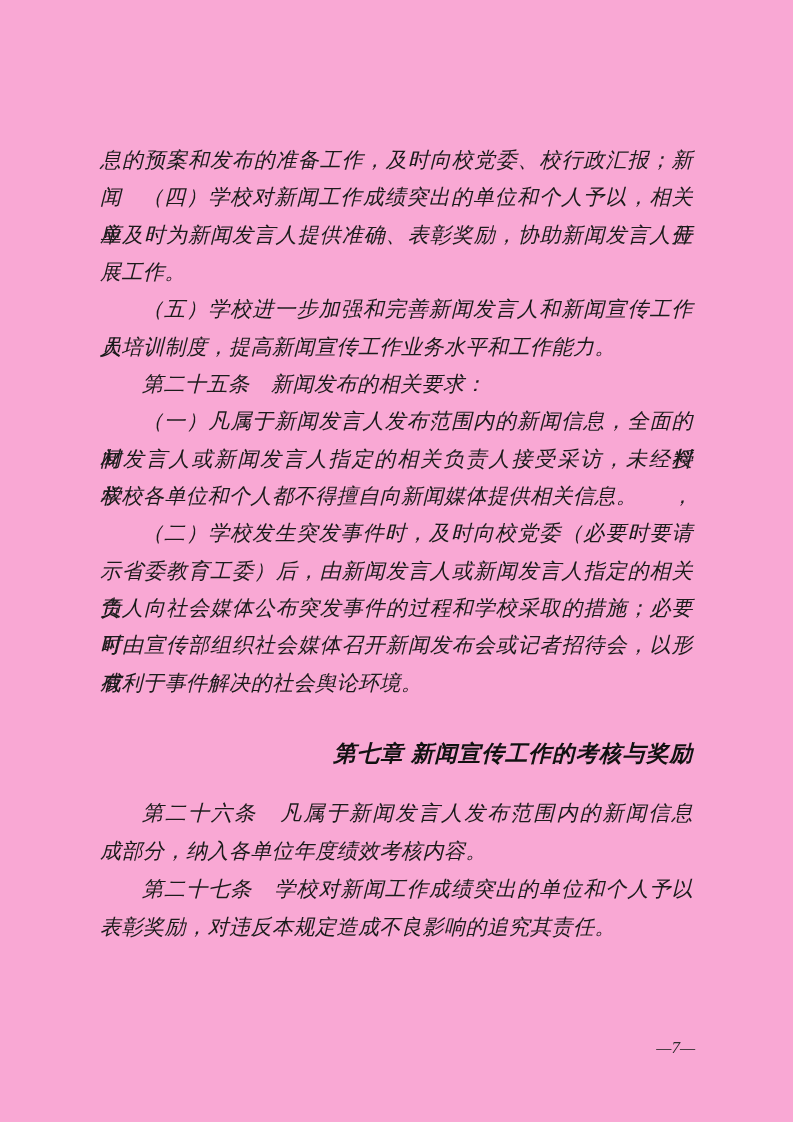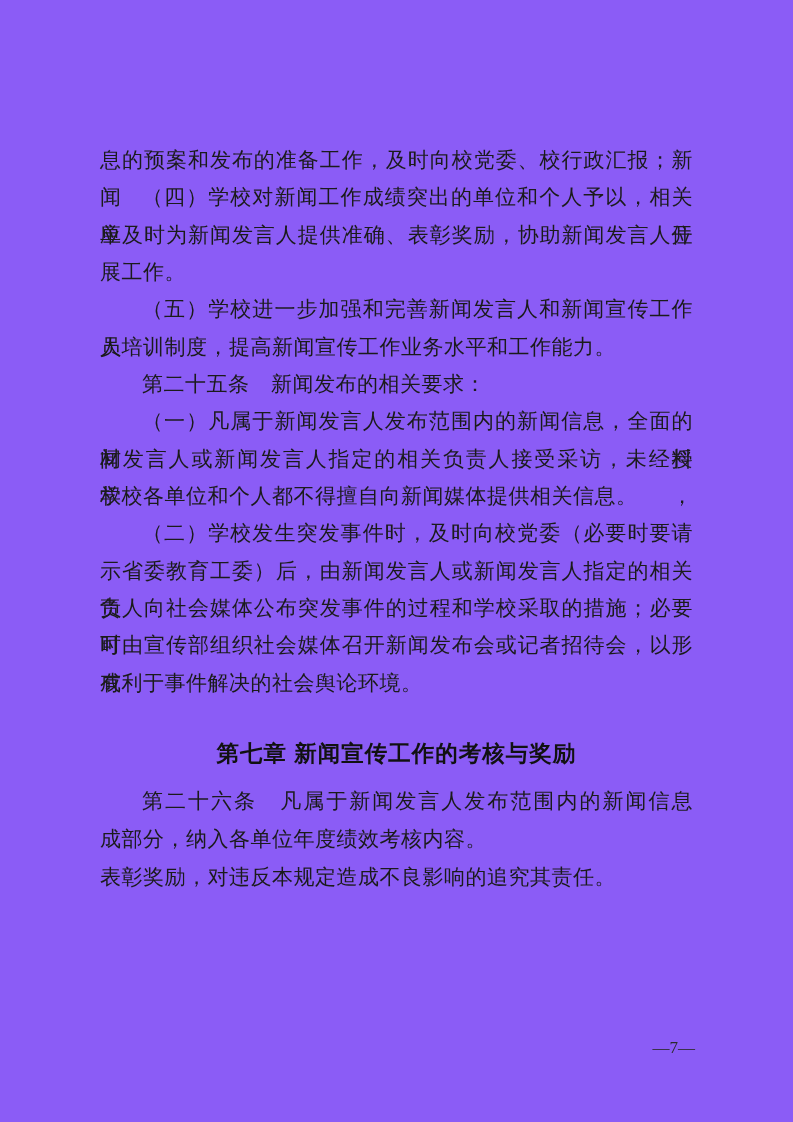--- a/index.html
+++ b/index.html
@@ -14,21 +14,22 @@
     position: relative;
     overflow: hidden;
     font-family: "Liberation Serif", "DejaVu Serif", serif;
     color: #1b1b1b;
   }
   .page {
     position: absolute;
     left: 0; top: 0;
     width: 793px;
     height: 1122px;
-    background: #8b5cf6;
+    background: #f9a8d4;
+    font-style: italic;
   }
   .text-block {
     position: absolute;
     left: 100px;
     top: 142px;
     width: 593px;
   }
   .line {
     font-size: 21px;
     line-height: 37.33px;
@@ -44,27 +45,27 @@
   .end {
     text-align: left;
     text-align-last: left;
   }
   
   .ind {
     text-indent: 2em;
   }
   .heading {
     margin-top: 33px;
-    margin-bottom: 10px;
+    margin-bottom: 22px;
     font-family: "Liberation Sans", "DejaVu Sans", sans-serif;
     font-weight: bold;
     font-size: 22.5px;
     line-height: 37px;
     height: 37px;
-    text-align: center;
+    text-align: right;
     letter-spacing: 1px;
     color: #111111;
   }
   .section-block .line {
     line-height: 38px;
     height: 38px;
   }
   .footer {
     position: absolute;
     top: 1036px;
@@ -96,20 +97,21 @@
     <div class="line fill">示省委教育工委）后，由新闻发言人或新闻发言人指定的相关负</div>
     <div class="line fill">责人向社会媒体公布突发事件的过程和学校采取的措施；必要时</div>
     <div class="line fill">可由宣传部组织社会媒体召开新闻发布会或记者招待会，以形成</div>
     <div class="line end">有利于事件解决的社会舆论环境。</div>
 
     <div class="heading">第七章 新闻宣传工作的考核与奖励</div>
 
     <div class="section-block">
       <div class="line fill ind">第二十六条　凡属于新闻发言人发布范围内的新闻信息</div>
       <div class="line end">成部分，纳入各单位年度绩效考核内容。</div>
+      <div class="line fill ind">第二十七条　学校对新闻工作成绩突出的单位和个人予以</div>
       <div class="line end">表彰奖励，对违反本规定造成不良影响的追究其责任。</div>
     </div>
 
   </div>
 
   <div class="footer">—7—</div>
 
 </div>
 
 </body></html>

